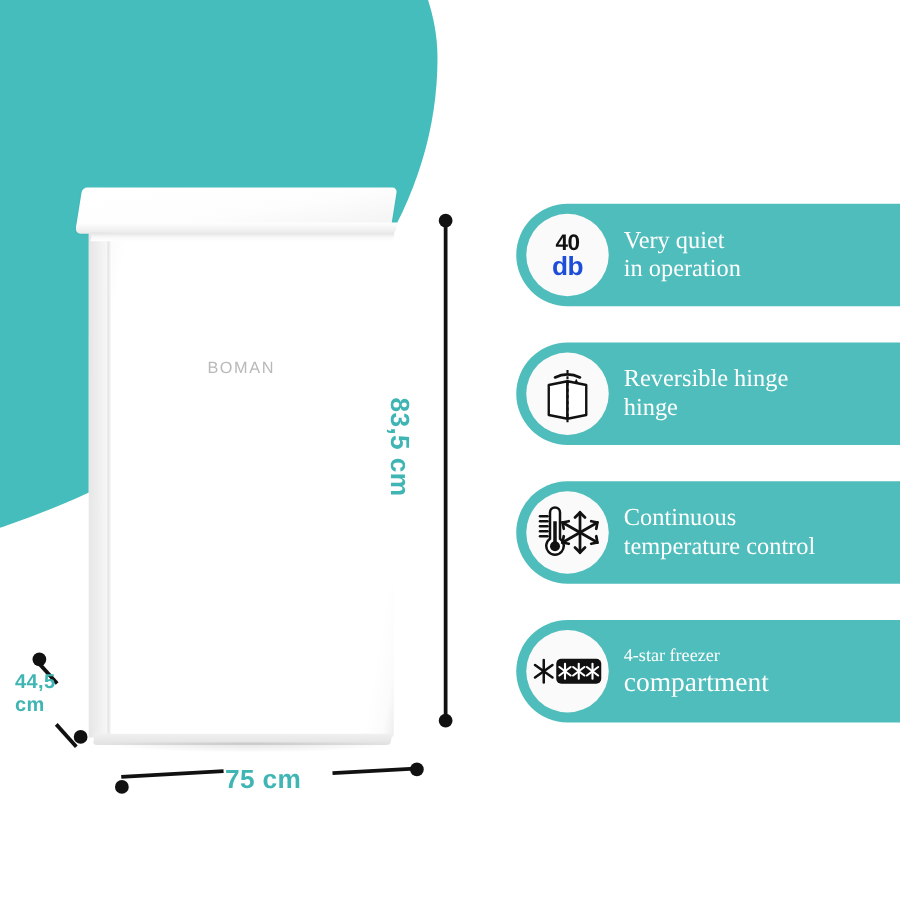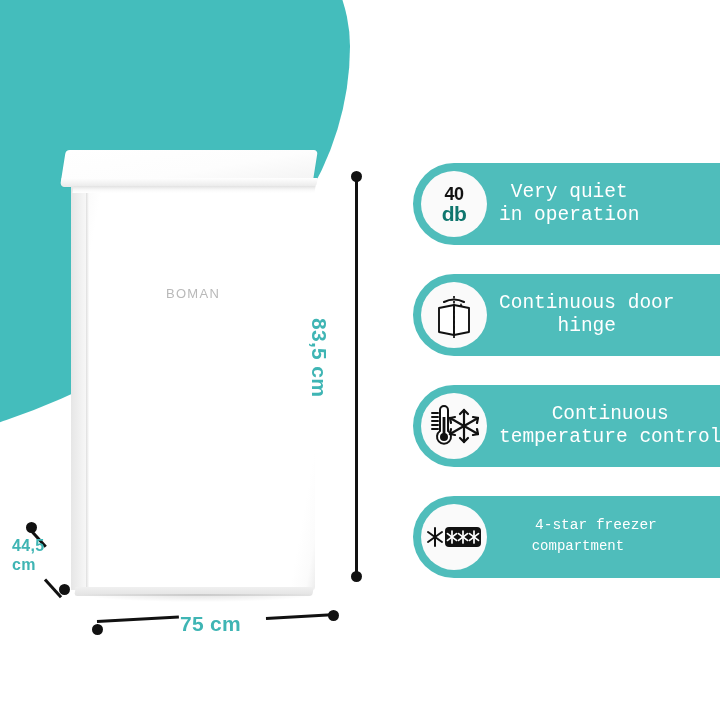--- a/index.html
+++ b/index.html
@@ -108,30 +108,29 @@
     border-radius:50%;
     background:#fafafa;
     display:flex;align-items:center;justify-content:center;
     position:relative;
   }
   .pill-text{
     margin-left:12px;
     color:#ffffff;
     font-size:19.5px;
     line-height:23px;
-    font-family:Liberation Mono, monospace;
-    text-align:center;
+    font-family:Liberation Serif, serif;
   }
   .pill-text .line1{display:block;}
   .pill-text .line2{display:block;}
-  .pill-text.small-first .line1{font-size:14.5px;line-height:18px;margin-left:36px;}
-  .pill-text.small-first .line2{font-size:14px;line-height:24px;}
+  .pill-text.small-first .line1{font-size:14.5px;line-height:18px;}
+  .pill-text.small-first .line2{font-size:22px;line-height:24px;}
 
   .db-num{font-size:18px;font-weight:bold;color:#111;line-height:20px;display:block;text-align:center;letter-spacing:-.5px;}
-  .db-unit{font-size:21px;font-weight:bold;color:#0f766e;line-height:20px;display:block;text-align:center;letter-spacing:-.5px;}
+  .db-unit{font-size:21px;font-weight:bold;color:#1d4ed8;line-height:20px;display:block;text-align:center;letter-spacing:-.5px;}
   .db-wrap{display:flex;flex-direction:column;justify-content:center;}
 </style>
 </head>
 <body>
 
 <div id="stage">
 
   <div class="blob2"></div>
 
   <div class="fridge">
@@ -186,21 +185,21 @@
       <div class="pill-icon">
         <svg width="46" height="46" viewBox="0 0 46 46">
           <path d="M13 2 Q23 -3 33 2" fill="none" stroke="#111" stroke-width="2.1" stroke-linecap="round" transform="translate(0,8)"></path>
           <path d="M30 4 L33 10 L27 10 Z" fill="#111" transform="translate(0,7)"></path>
           <path d="M23 13 L8 16 L8 40 L23 43 Z" fill="#fff" stroke="#111" stroke-width="1.9" stroke-linejoin="round"></path>
           <path d="M23 13 L38 16 L38 40 L23 43 Z" fill="#fff" stroke="#111" stroke-width="1.9" stroke-linejoin="round"></path>
           <line x1="23" y1="4" x2="23" y2="46" stroke="#111" stroke-width="1.7" stroke-dasharray="2.4 2.6"></line>
         </svg>
       </div>
       <div class="pill-text">
-        <span class="line1">Continuous door</span>
+        <span class="line1">Reversible hinge</span>
         <span class="line2">hinge</span>
       </div>
     </div>
 
     <div class="pill">
       <div class="pill-icon">
         <svg width="50" height="46" viewBox="0 0 50 46">
           <g>
             <path d="M19 7 a4 4 0 0 0 -8 0 v21 a7 7 0 1 0 8 0 Z" fill="#fff" stroke="#111" stroke-width="2"></path>
             <circle cx="15" cy="34" r="4" fill="#111"></circle>

